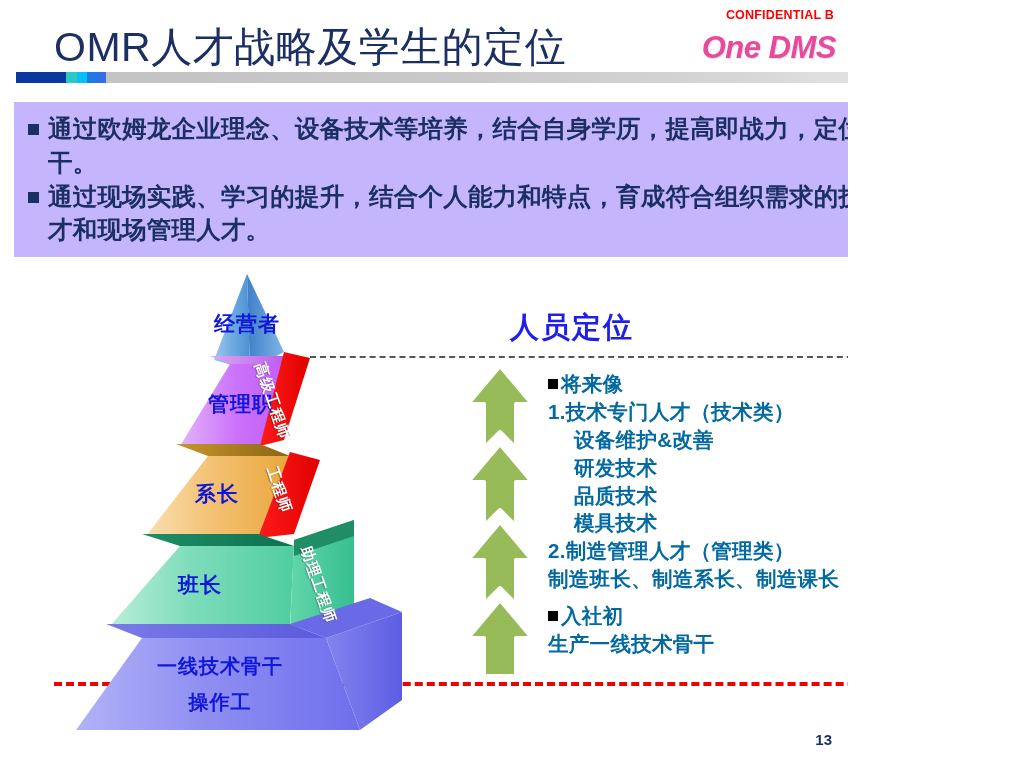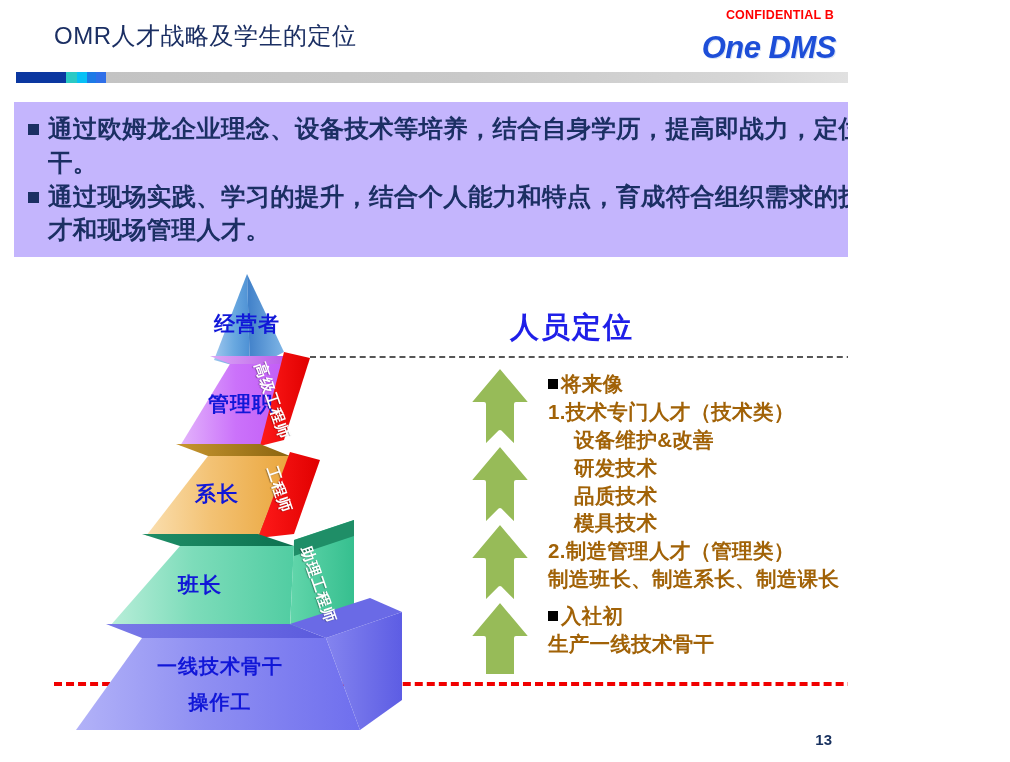--- a/index.html
+++ b/index.html
@@ -13,27 +13,27 @@
   .slide{position:relative;width:848px;height:762px;background:#fff;overflow:hidden;}
 
   
   .confidential{
     position:absolute;top:8px;right:14px;
     color:#ff0000;font-weight:bold;font-size:12.5px;
     letter-spacing:.2px;white-space:nowrap;
   }
   .logo{
     position:absolute;top:30px;right:12px;
-    color:#1d4ed8;font-weight:bold;font-style:italic;
+    color:#ec4899;font-weight:bold;font-style:italic;
     font-size:31px;letter-spacing:-0.5px;white-space:nowrap;
     text-shadow:1px 1px 0 #d7e2f5;
   }
   .slide-title{
     position:absolute;left:54px;top:20px;
-    font-size:24px;color:#1b2f63;letter-spacing:.5px;white-space:nowrap;
+    font-size:41px;color:#1b2f63;letter-spacing:.5px;white-space:nowrap;
   }
   .rule{position:absolute;left:0;top:72px;width:1010px;height:11px;}
   .rule-seg{position:absolute;top:0;height:11px;}
   .rule-grey{
     position:absolute;left:106px;top:0;width:904px;height:11px;
     background:linear-gradient(to right,#c3c3c3 0%,#c9c9c9 40%,#d6d6d6 70%,#eaeaea 92%,#f7f7f7 100%);
   }
 
   
   .bullet-panel{
@@ -84,21 +84,21 @@
   .green-arrow{position:absolute;left:432px;top:104px;}
 
   
   .heading-cn{
     position:absolute;left:478px;top:50px;
     font-size:29px;font-weight:bold;color:#1f1fe8;letter-spacing:2px;
     white-space:nowrap;
   }
   .rt-block{
     position:absolute;left:516px;top:112px;width:420px;
-    color:#a16207;font-size:20.5px;font-weight:bold;line-height:1.36;
+    color:#0369a1;font-size:20.5px;font-weight:bold;line-height:1.36;
     letter-spacing:.3px;
   }
   .rt-line{white-space:nowrap;}
   .rt-line.indent1{padding-left:26px;}
   .rt-line.sq::before{
     content:"";display:inline-block;width:10px;height:10px;
     background:#000;margin-right:3px;vertical-align:2px;
   }
   .rt-gap{height:9px;}
 

